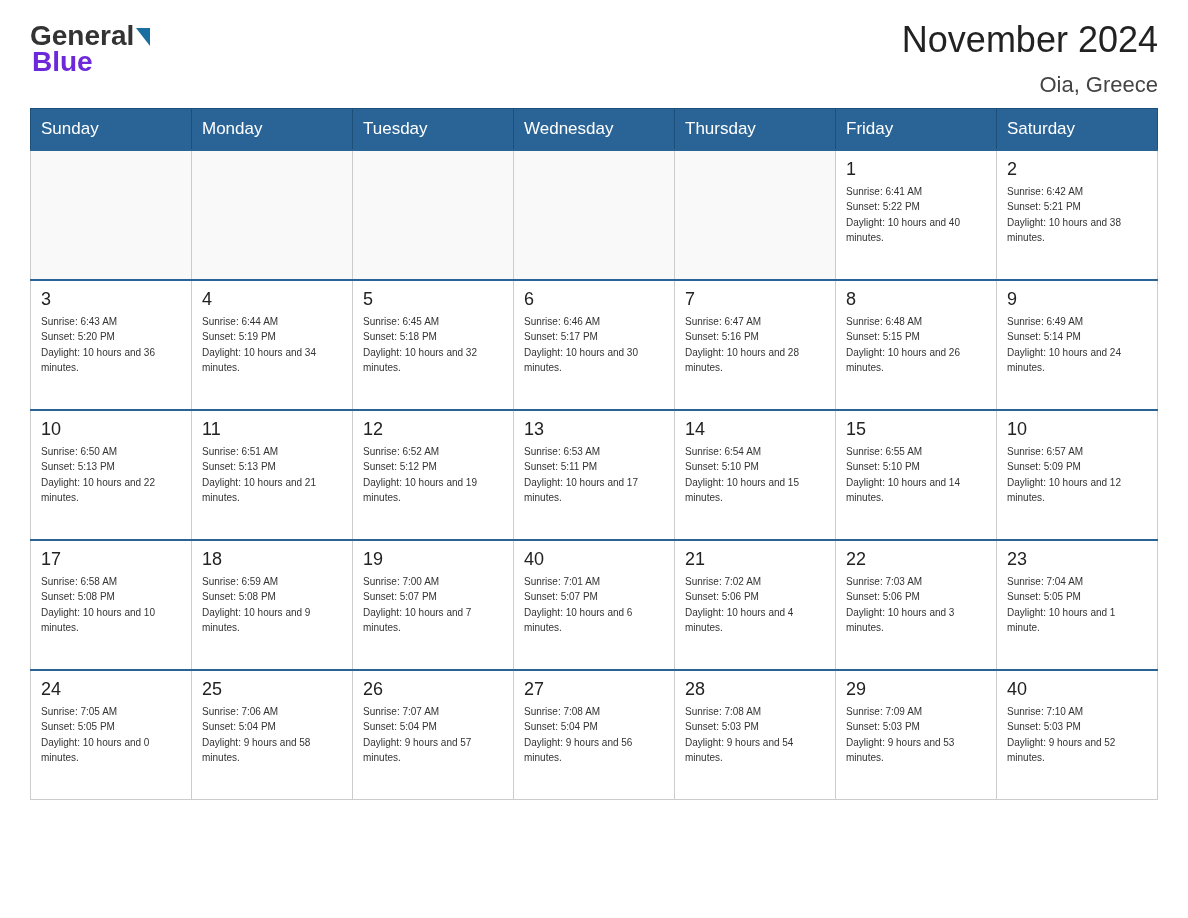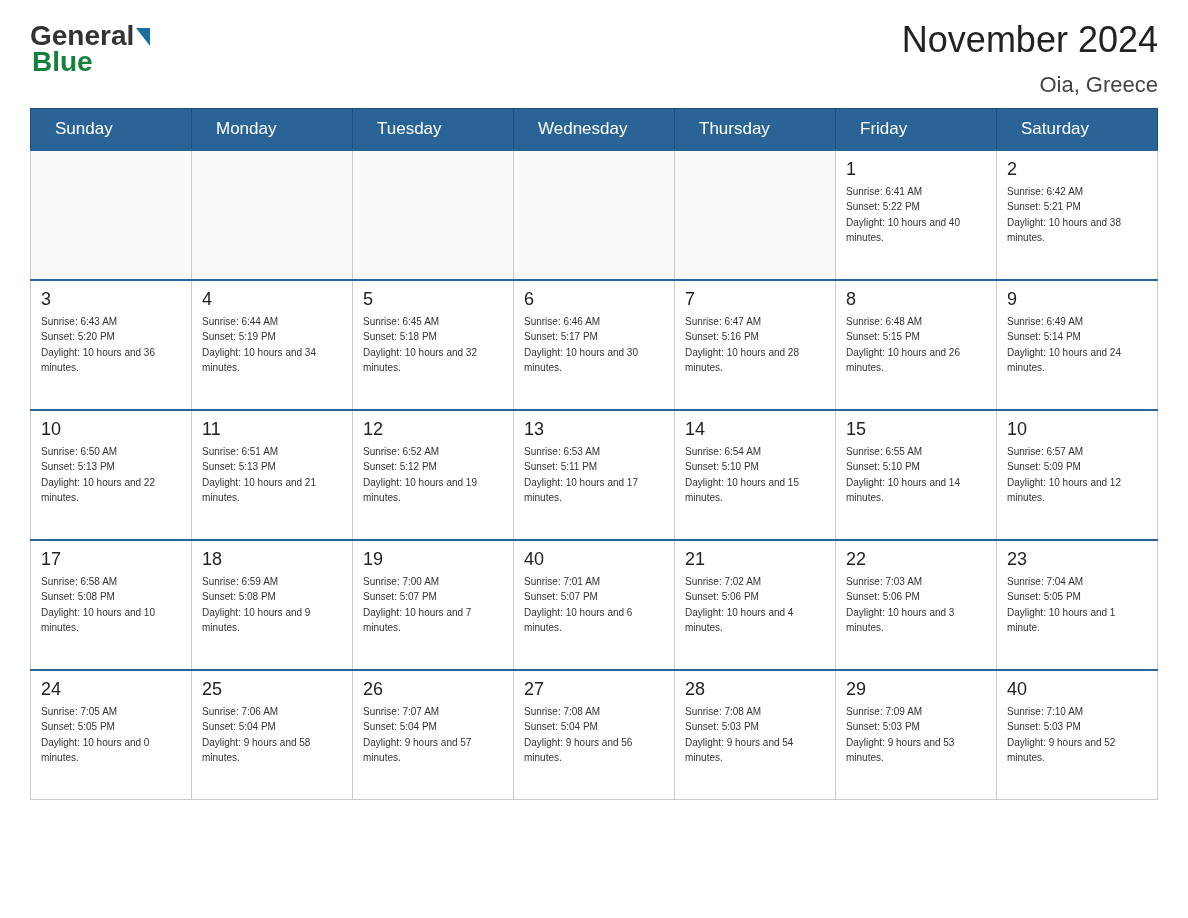--- a/index.html
+++ b/index.html
@@ -34,21 +34,21 @@
       border-left: 14px solid transparent;
       border-right: 0px solid transparent;
       border-top: 18px solid #1a6fa0;
       display: inline-block;
       margin-left: 2px;
       margin-bottom: -2px;
     }
     .logo-blue {
       font-size: 28px;
       font-weight: bold;
-      color: #15803d;
+      color: #6d28d9;
       margin-top: -6px;
       margin-left: 2px;
     }
     .title-section {
       text-align: right;
     }
     .month-title {
       font-size: 36px;
       font-weight: normal;
       color: #222;
@@ -62,21 +62,21 @@
     .calendar {
       width: 100%;
       border-collapse: collapse;
       margin-top: 10px;
     }
     .calendar th {
       background-color: #2a6496;
       color: #fff;
       font-size: 17px;
       font-weight: normal;
-      padding: 10px 24px;
+      padding: 10px 10px;
       text-align: left;
       border: 1px solid #1e4f78;
     }
     .calendar td {
       border: 1px solid #ccc;
       vertical-align: top;
       padding: 8px 10px;
       width: 14.28%;
       min-height: 120px;
       height: 130px;

